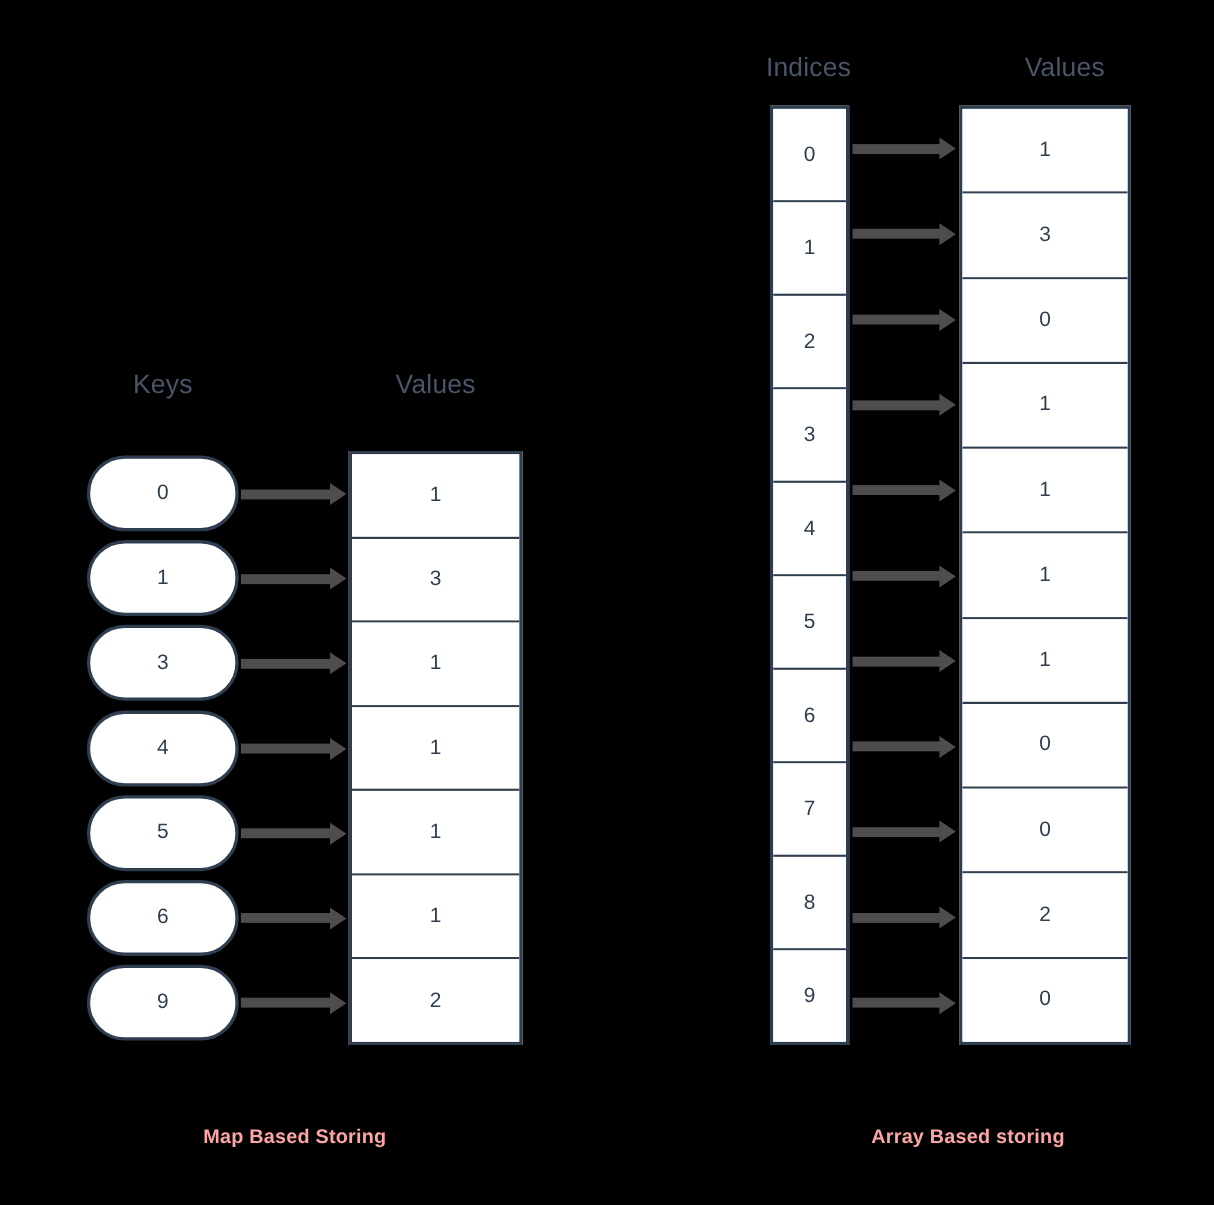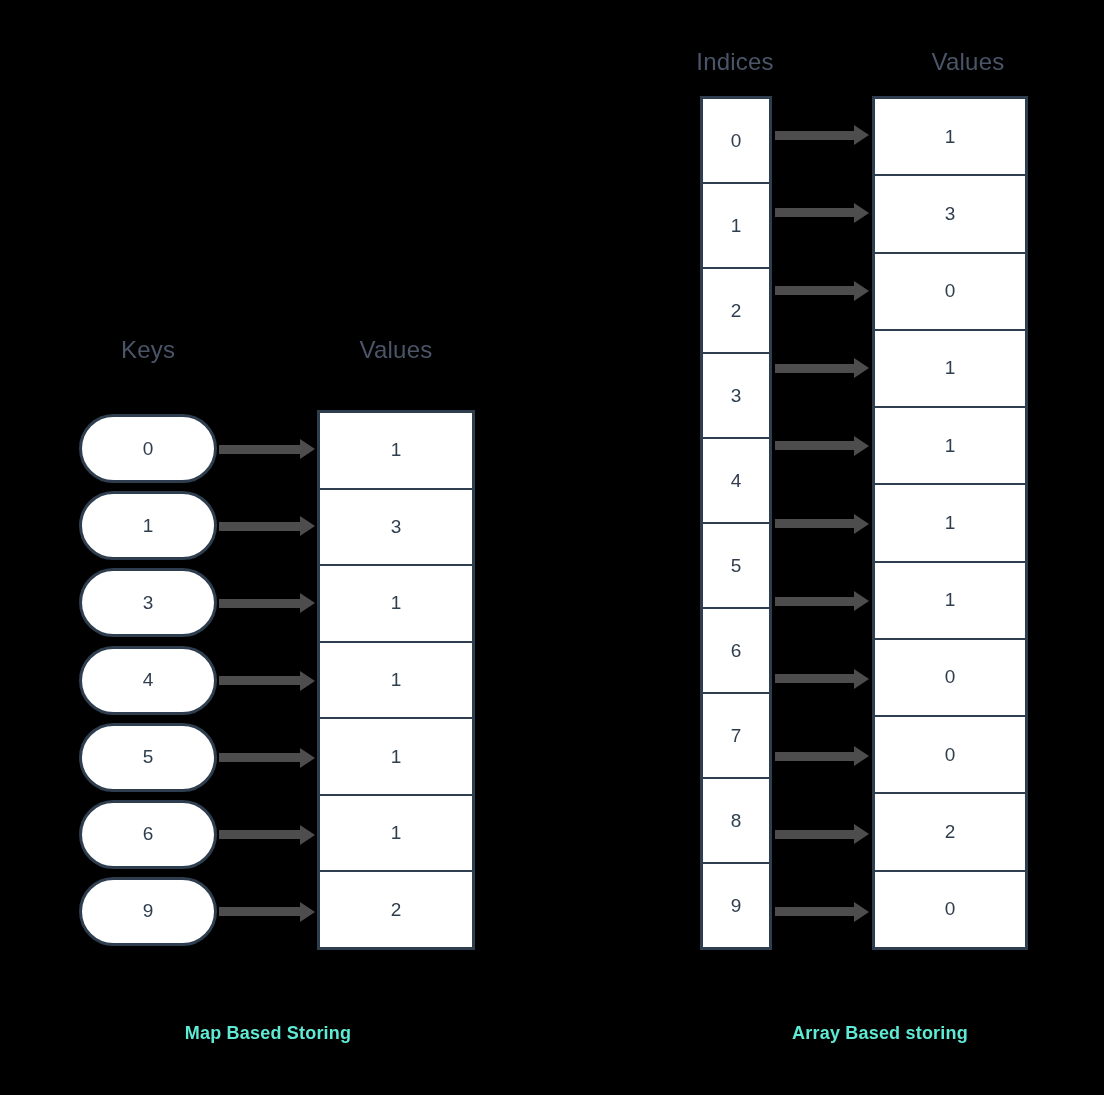--- a/index.html
+++ b/index.html
@@ -26,21 +26,21 @@
     font-size: 24px;
     font-family: "Liberation Sans", sans-serif;
     text-align: center;
     white-space: nowrap;
     letter-spacing: 0.2px;
   }
 
   
   .caption {
     position: absolute;
-    color: #5eead4;
+    color: #fca5a5;
     font-size: 18px;
     font-weight: bold;
     text-align: center;
     white-space: nowrap;
     letter-spacing: 0.2px;
   }
 
   
   .keys-col {
     position: absolute;

